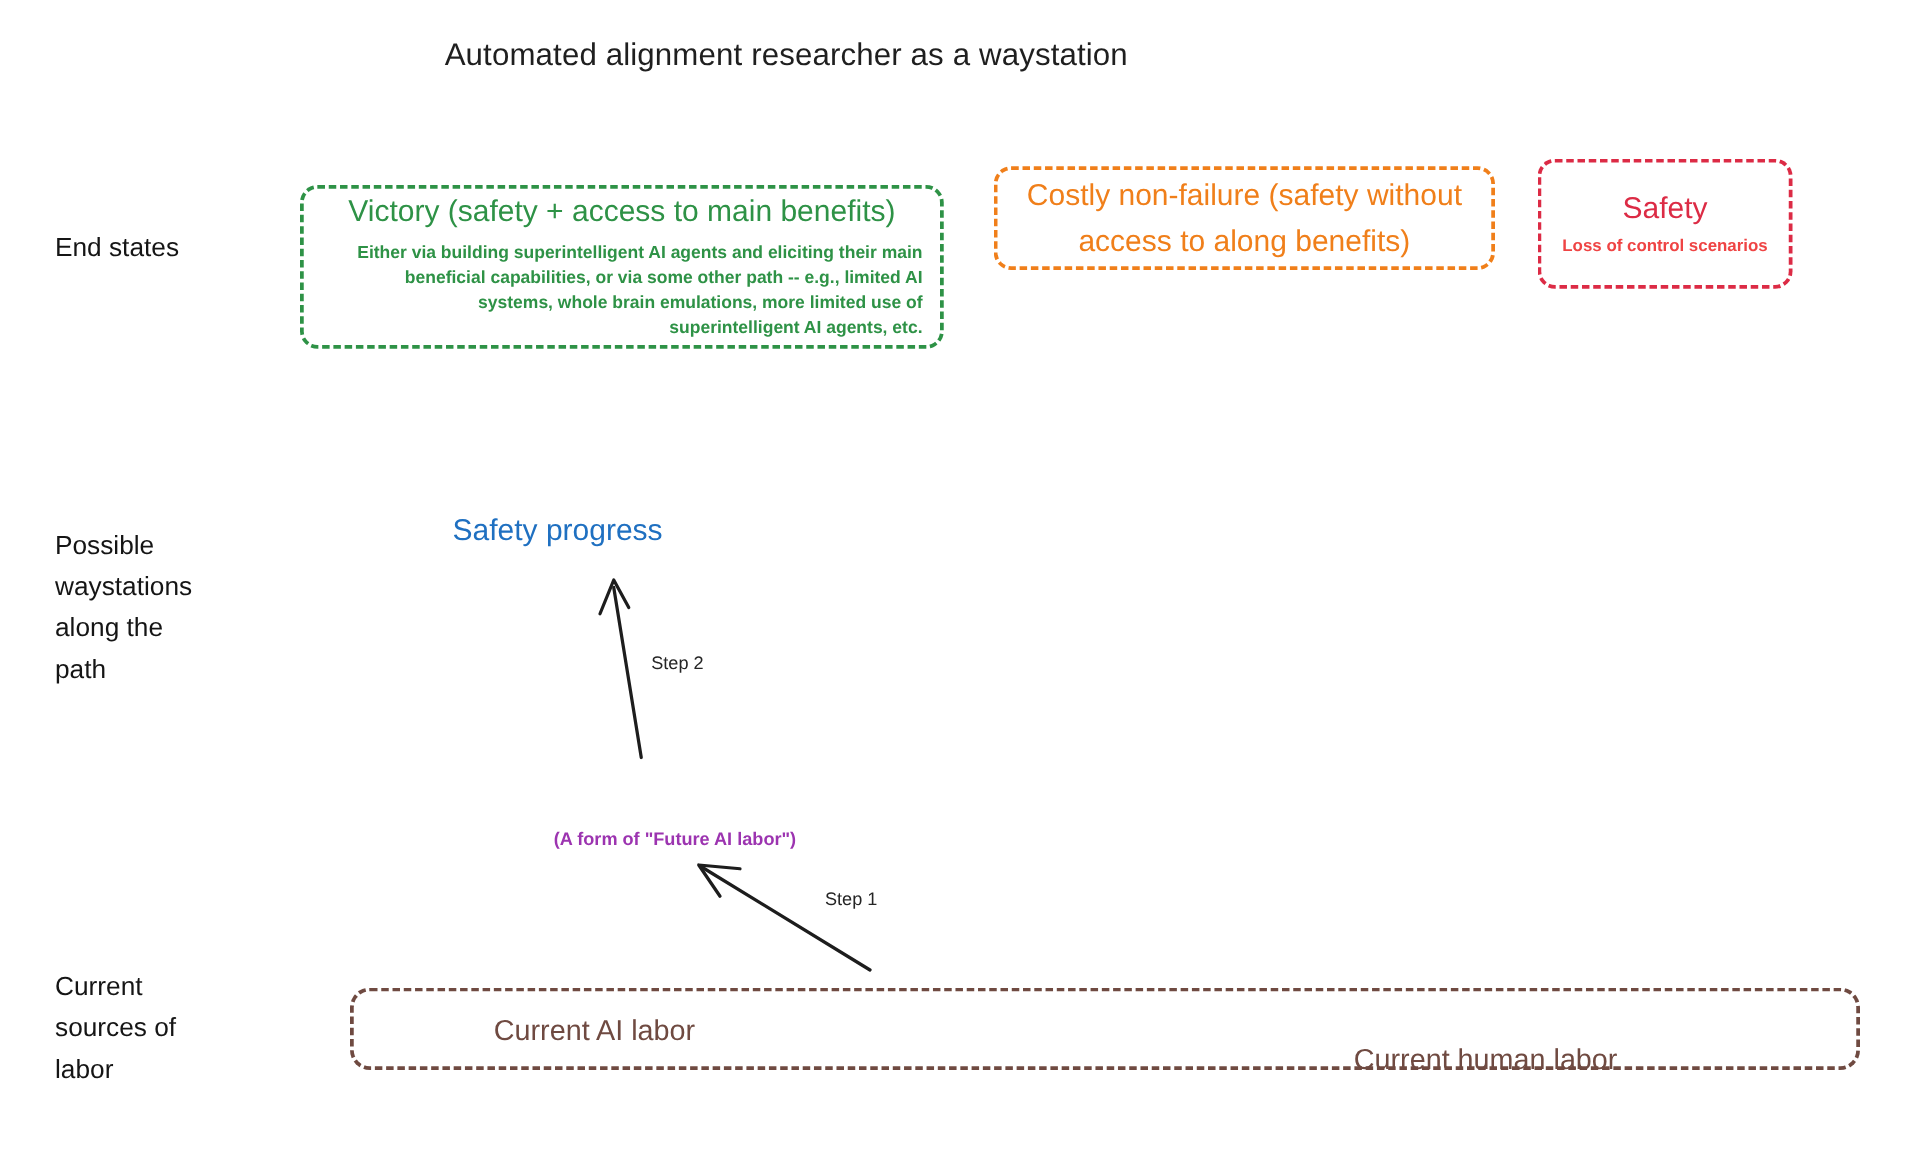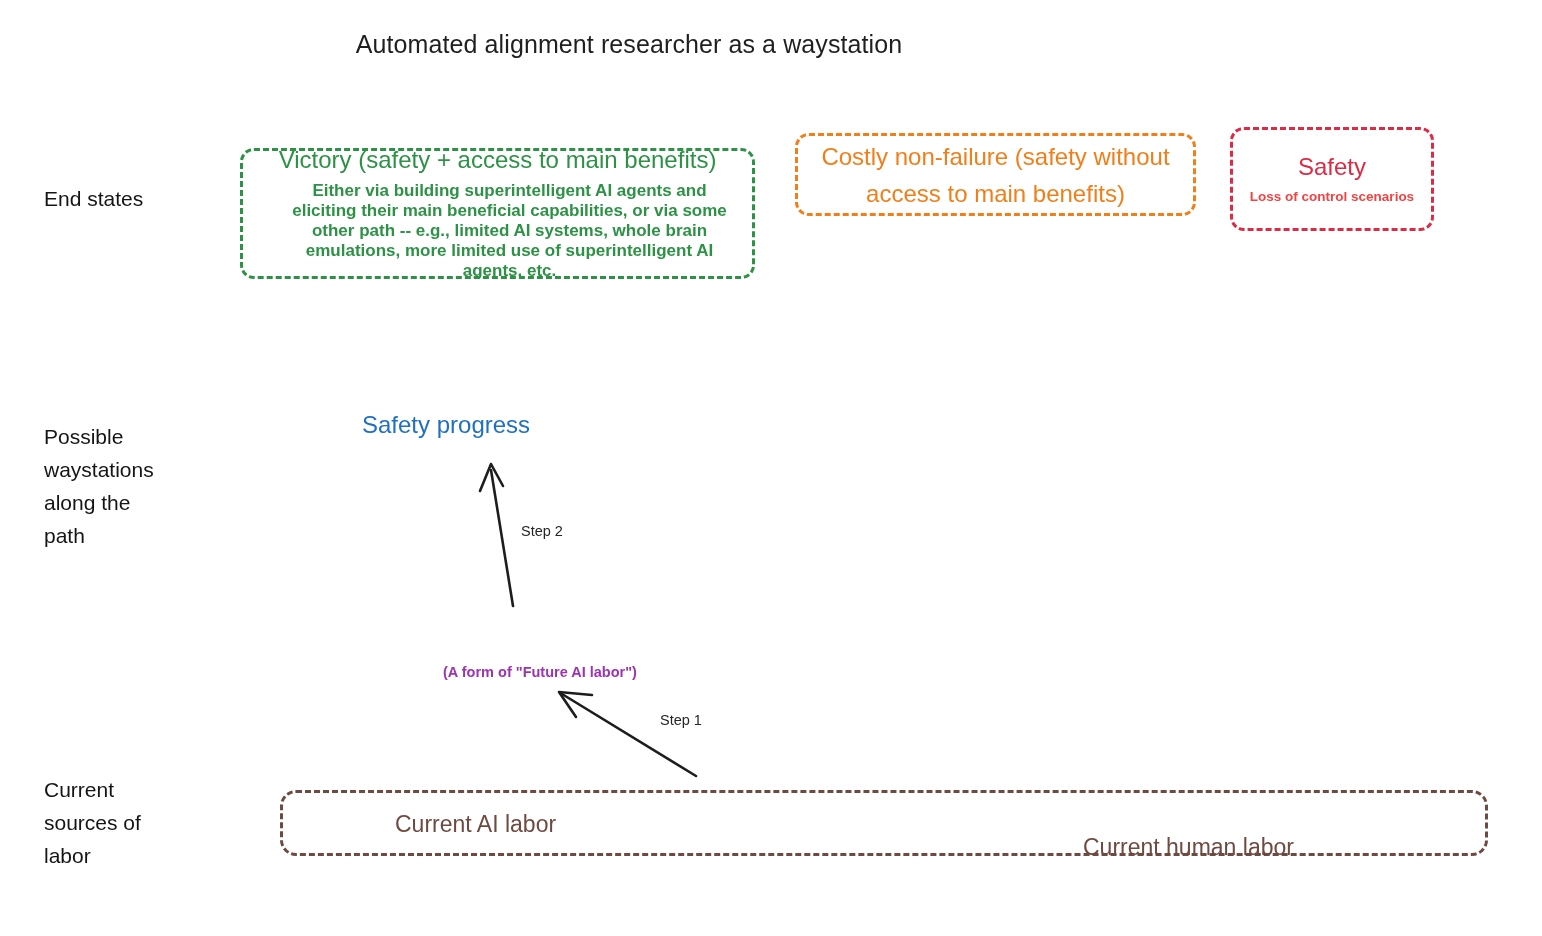--- a/index.html
+++ b/index.html
@@ -59,22 +59,22 @@
     left: 240px; top: 120px; width: 515px; height: 131px;
     border-color: #2E9246;
     padding: 6px 14px 8px 14px;
     margin-top: 28px;
   }
   #box-victory .box-title {
     font-size: 24px; color: #2E9246; font-weight: 400;
     margin-bottom: 6px; line-height: 30px;
   }
   #box-victory .box-sub {
-    font-size: 17px; color: #2E9246; font-weight: 600;
-    line-height: 20px; text-align: center; width: 100%;
+    font-size: 14px; color: #2E9246; font-weight: 600;
+    line-height: 20px; text-align: right; width: 100%;
     padding-left: 24px;
   }
 
   #box-costly {
     left: 795px; top: 133px; width: 401px; height: 83px;
     border-color: #F07F1A;
     padding: 2px 14px;
   }
   #box-costly .box-title {
     font-size: 24px; color: #F07F1A; font-weight: 400;
@@ -165,21 +165,21 @@
   <div class="abs row-label" id="row-label-current-labor">Current
 sources of
 labor</div>
 
   <div class="abs dbox" id="box-victory">
     <div class="box-title">Victory (safety + access to main benefits)</div>
     <div class="box-sub">Either via building superintelligent AI agents and eliciting their main beneficial capabilities, or via some other path -- e.g., limited AI systems, whole brain emulations, more limited use of superintelligent AI agents, etc.</div>
   </div>
 
   <div class="abs dbox" id="box-costly">
-    <div class="box-title">Costly non-failure (safety without access to main benefits)</div>
+    <div class="box-title">Costly non-failure (safety without access to along benefits)</div>
   </div>
 
   <div class="abs dbox" id="box-failure">
     <div class="box-title">Safety</div>
     <div class="box-sub">Loss of control scenarios</div>
   </div>
 
   <div class="abs" id="node-safety-progress">Safety progress</div>
 
   <div class="abs" id="node-aar-sub">(A form of "Future AI labor")</div>

